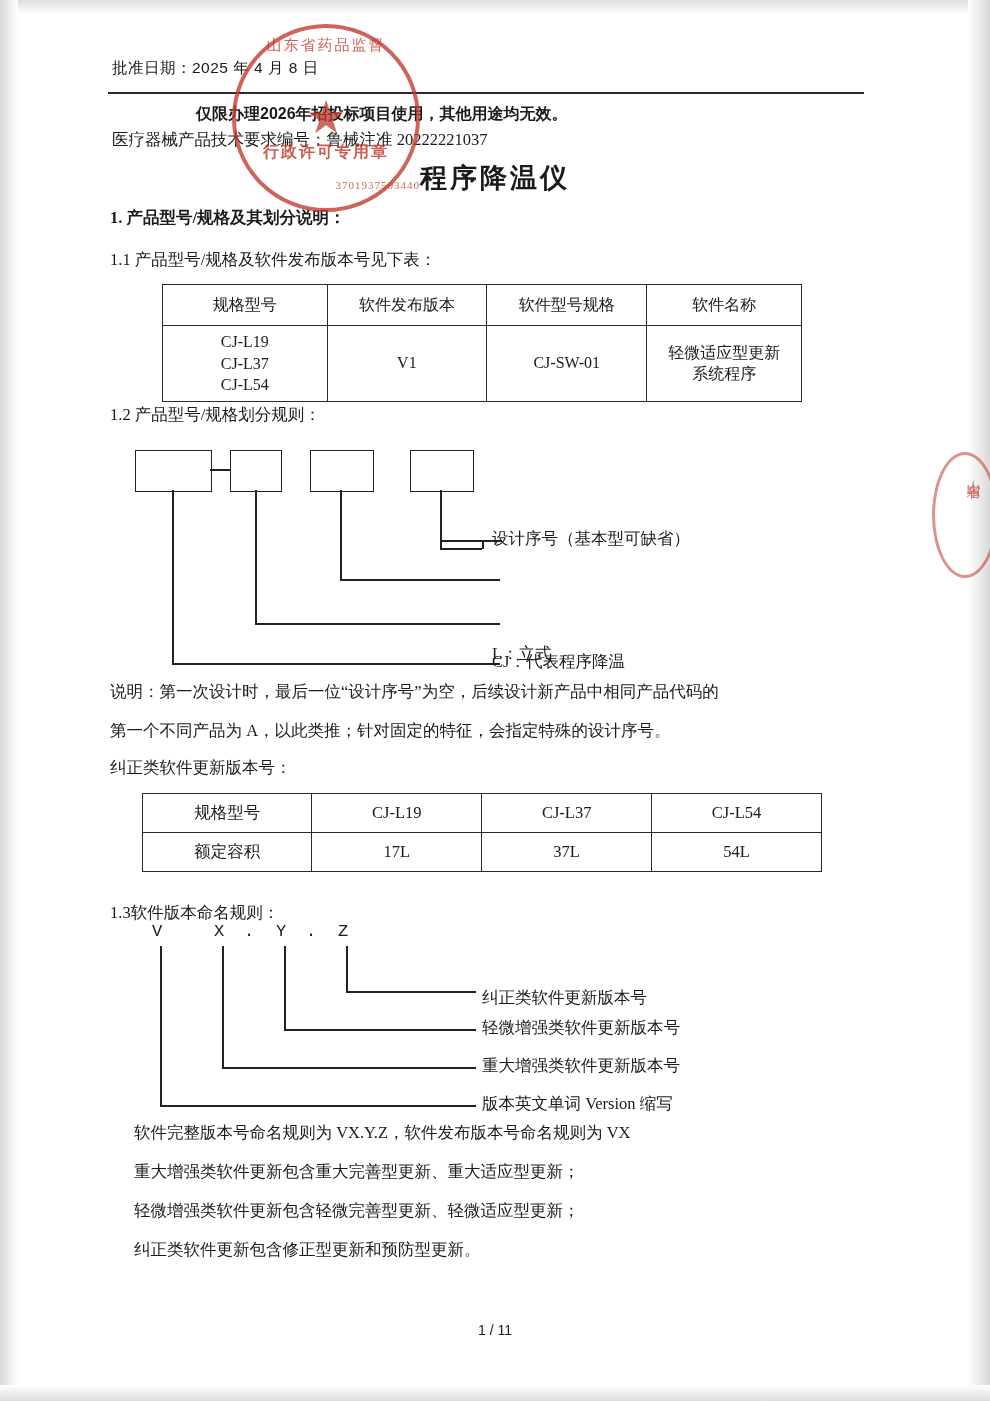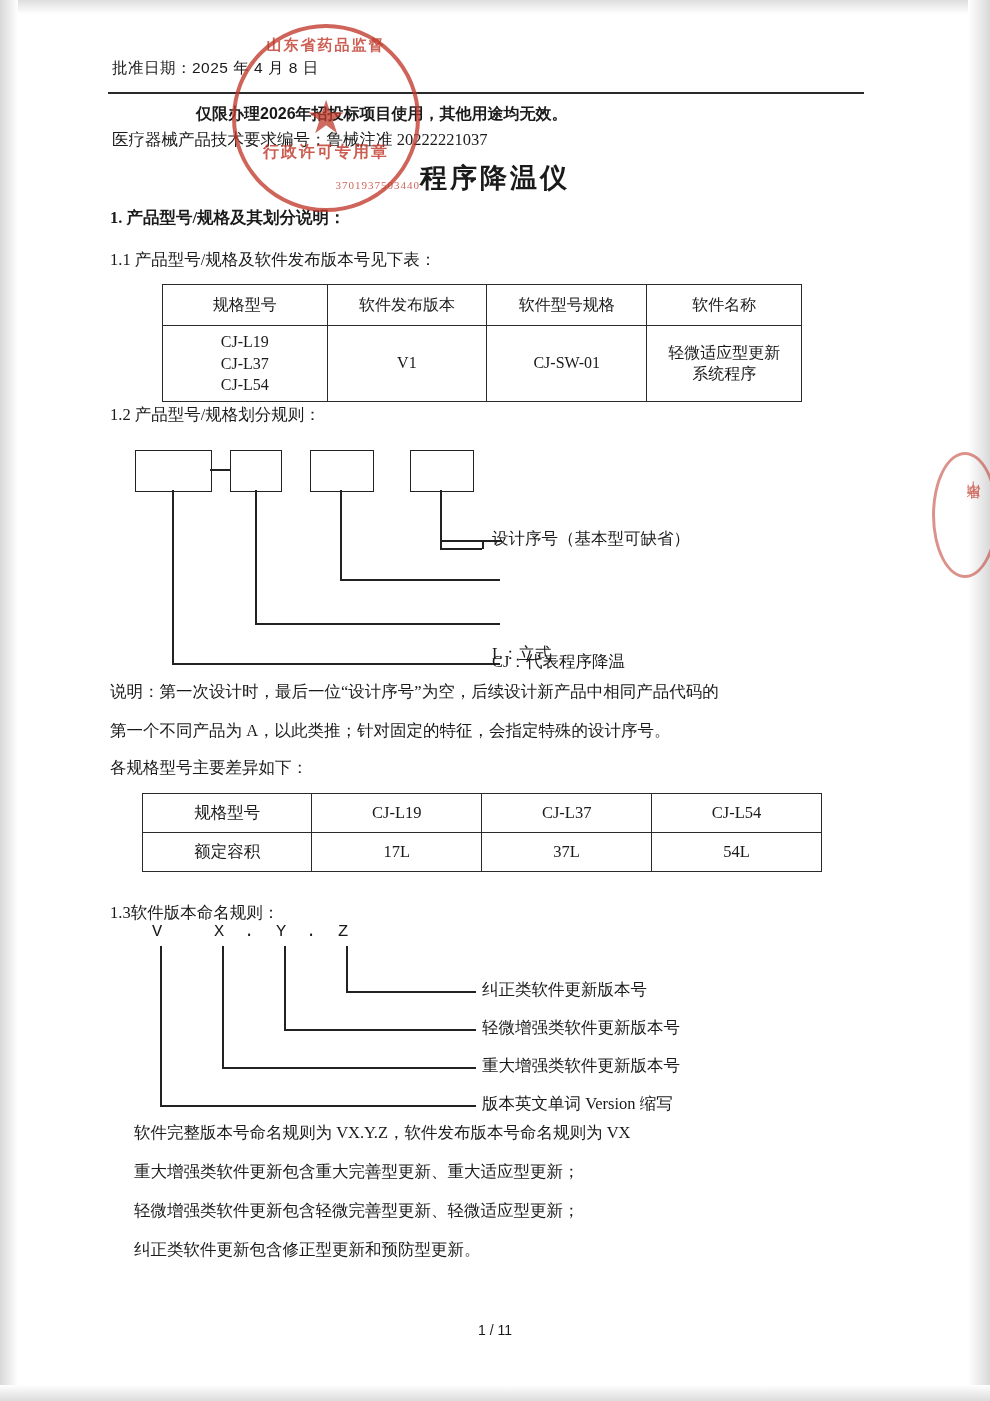--- a/index.html
+++ b/index.html
@@ -225,21 +225,21 @@
     line-height: 1;
   }
   .stamp-top-text {
     position: absolute;
     left: 0; right: 0; top: 12px;
     text-align: center;
     color: #c0392b;
     opacity: 0.8;
     font-size: 15px;
     letter-spacing: 2px;
-    font-weight: bold;
+    font-weight: normal;
   }
   .stamp-mid-text {
     position: absolute;
     left: 0; right: 0; top: 118px;
     text-align: center;
     color: #c0392b;
     opacity: 0.82;
     font-size: 16px;
     letter-spacing: 2px;
     font-weight: bold;
@@ -348,21 +348,21 @@
     <div class="dline" style="left:145px; top:187px; width:245px; height:1.6px;"></div>
     <div class="dlabel" style="left:382px; top:175px;margin-top:32px;">L：立式</div>
 
     <div class="dline" style="left:62px; top:54px; width:1.6px; height:174px;"></div>
     <div class="dline" style="left:62px; top:227px; width:328px; height:1.6px;"></div>
     <div class="dlabel" style="left:382px; top:215px;">CJ：代表程序降温</div>
   </div>
 
   <div class="note-p note-1">说明：第一次设计时，最后一位“设计序号”为空，后续设计新产品中相同产品代码的</div>
   <div class="note-p note-2">第一个不同产品为 A，以此类推；针对固定的特征，会指定特殊的设计序号。</div>
-  <div class="note-p note-3">各规格型号主要差异如下：</div>
+  <div class="note-p note-3">纠正类软件更新版本号：</div>
 
   <table class="tbl2">
     <tbody>
       <tr>
         <td style="width:170px">规格型号</td>
         <td style="width:170px">CJ-L19</td>
         <td style="width:170px">CJ-L37</td>
         <td style="width:170px">CJ-L54</td>
       </tr>
       <tr>
@@ -380,21 +380,21 @@
 
     <div class="vchar" style="left:42px; top:10px;">V</div>
     <div class="vchar" style="left:104px; top:10px;">X</div>
     <div class="vchar" style="left:134px; top:10px;">.</div>
     <div class="vchar" style="left:166px; top:10px;">Y</div>
     <div class="vchar" style="left:196px; top:10px;">.</div>
     <div class="vchar" style="left:228px; top:10px;">Z</div>
 
     <div class="dline" style="left:236px; top:34px; width:1.6px; height:46px;"></div>
     <div class="dline" style="left:236px; top:79px; width:130px; height:1.6px;"></div>
-    <div class="dlabel" style="left:372px; top:67px;font-family:Liberation Serif, serif;">纠正类软件更新版本号</div>
+    <div class="dlabel" style="left:372px; top:75px;font-family:Liberation Serif, serif;">纠正类软件更新版本号</div>
 
     <div class="dline" style="left:174px; top:34px; width:1.6px; height:84px;"></div>
     <div class="dline" style="left:174px; top:117px; width:192px; height:1.6px;"></div>
     <div class="dlabel" style="left:372px; top:105px;">轻微增强类软件更新版本号</div>
 
     <div class="dline" style="left:112px; top:34px; width:1.6px; height:122px;"></div>
     <div class="dline" style="left:112px; top:155px; width:254px; height:1.6px;"></div>
     <div class="dlabel" style="left:372px; top:143px;">重大增强类软件更新版本号</div>
 
     <div class="dline" style="left:50px; top:34px; width:1.6px; height:160px;"></div>

